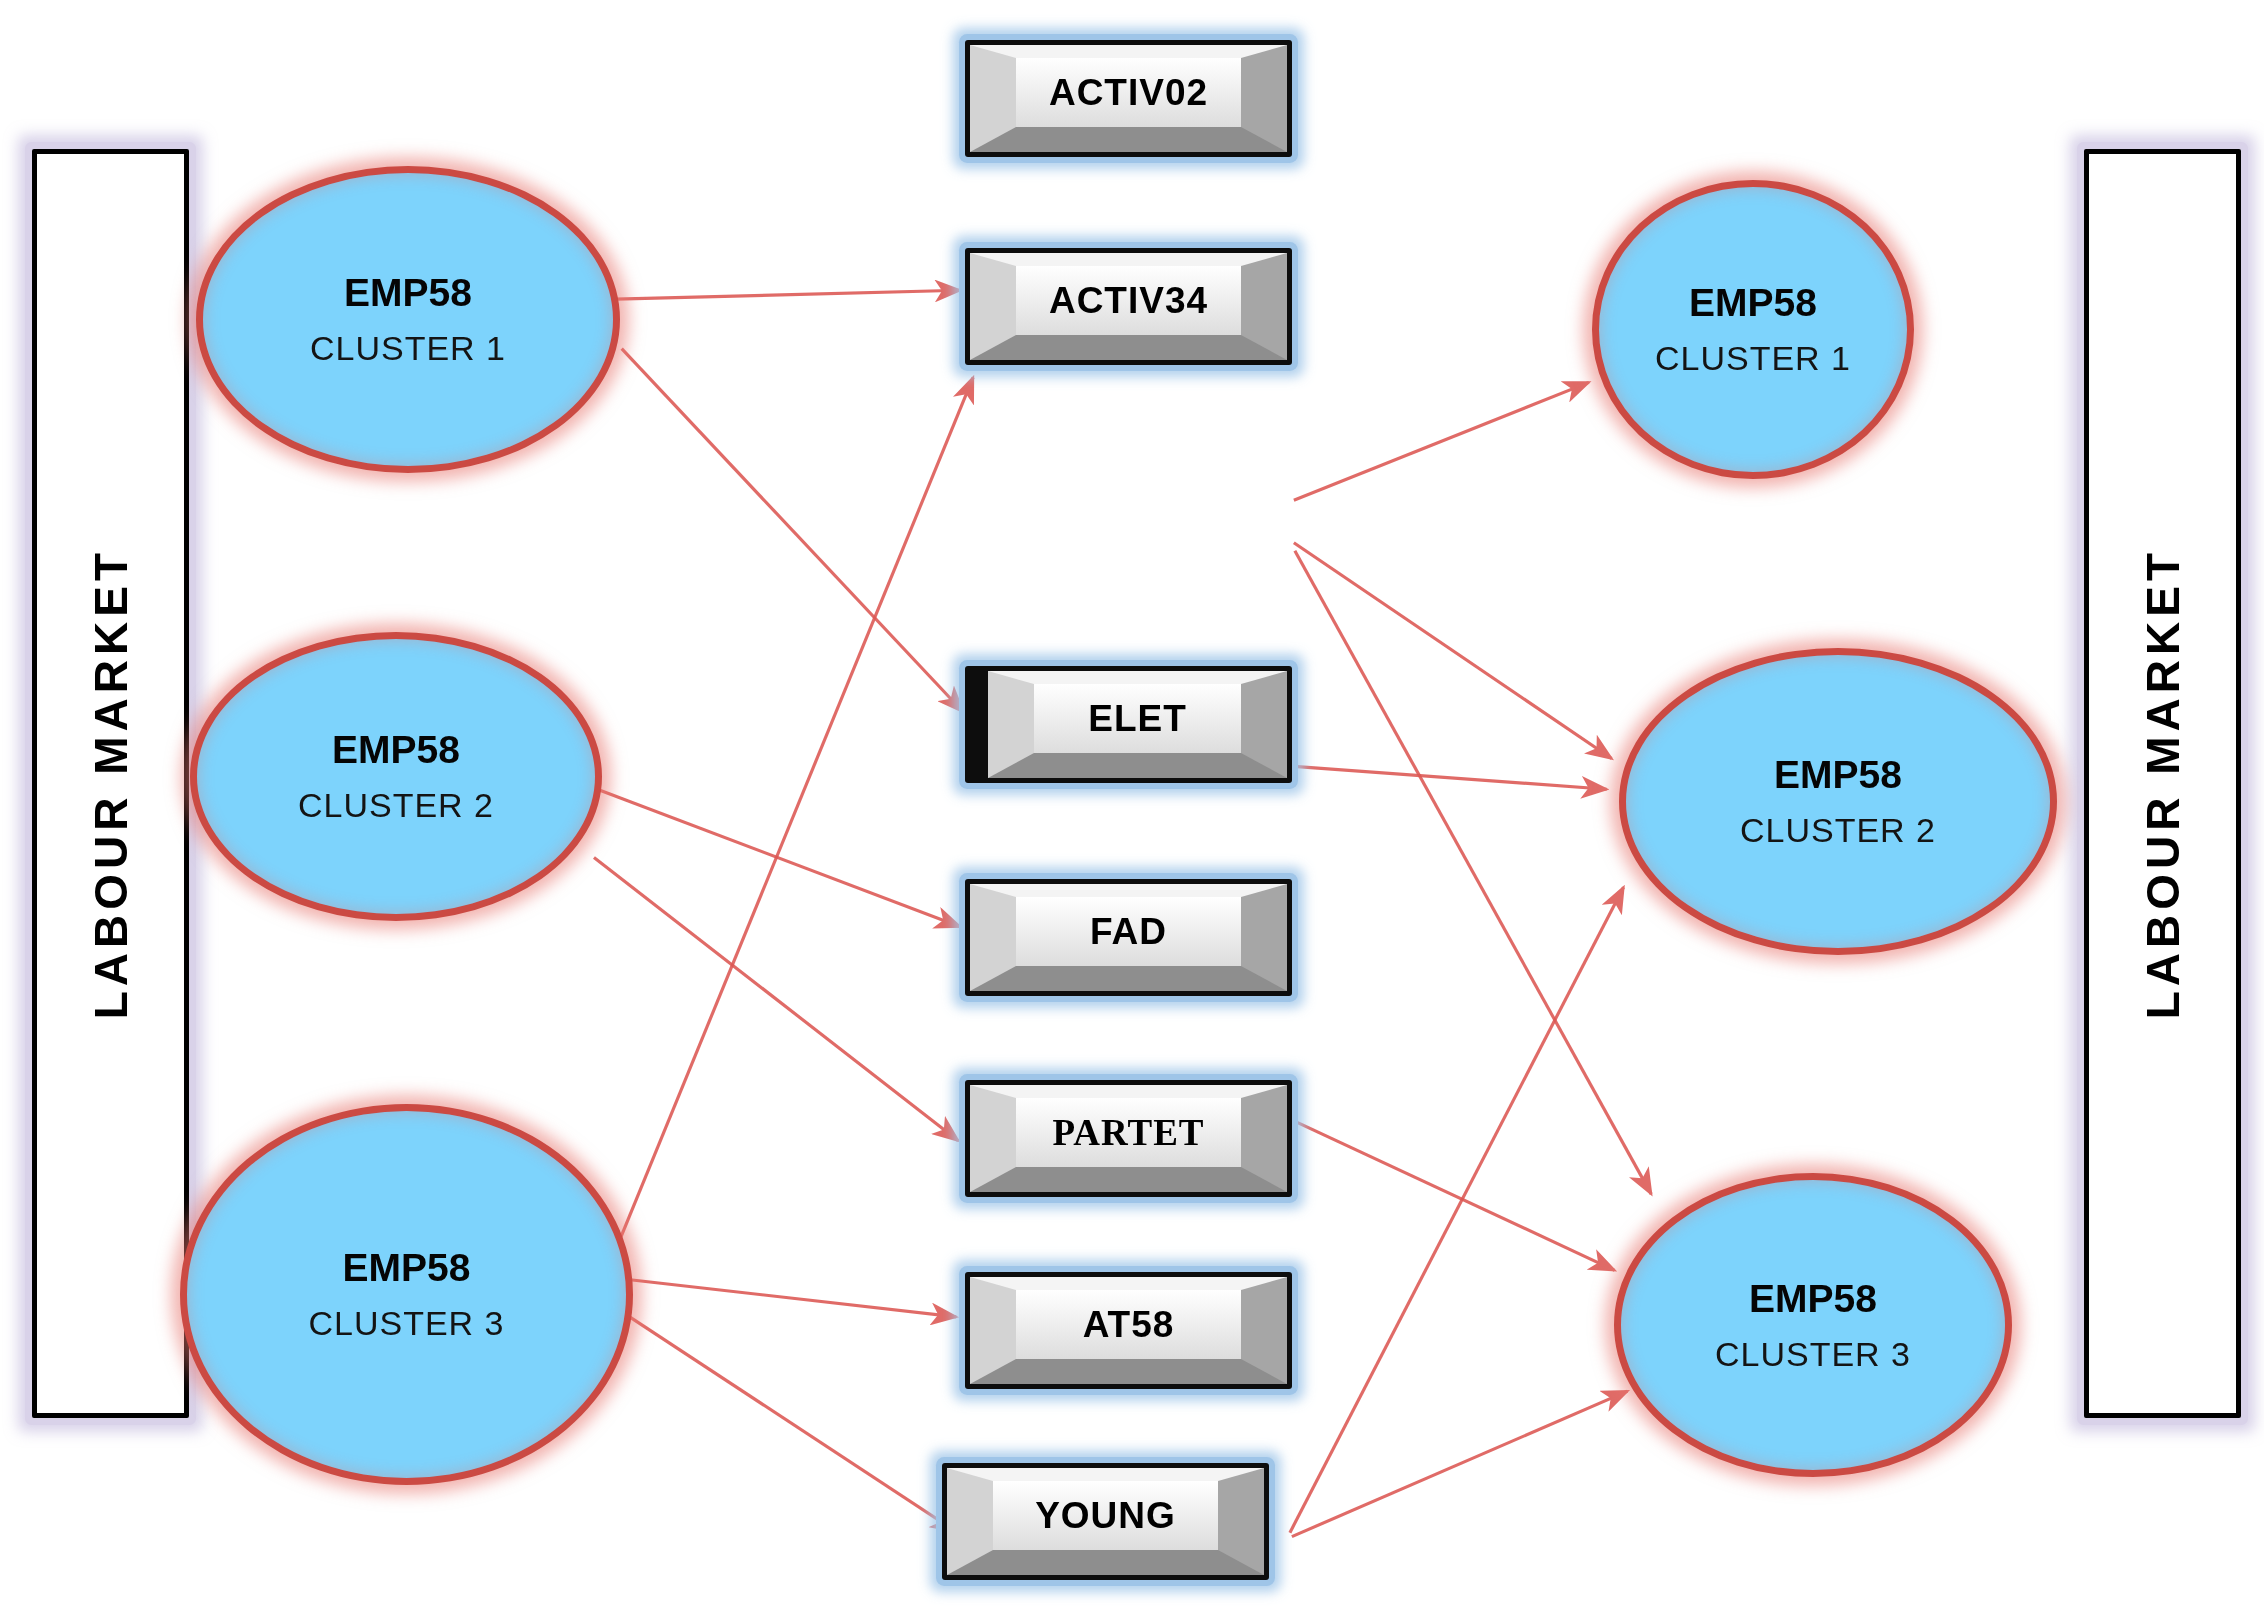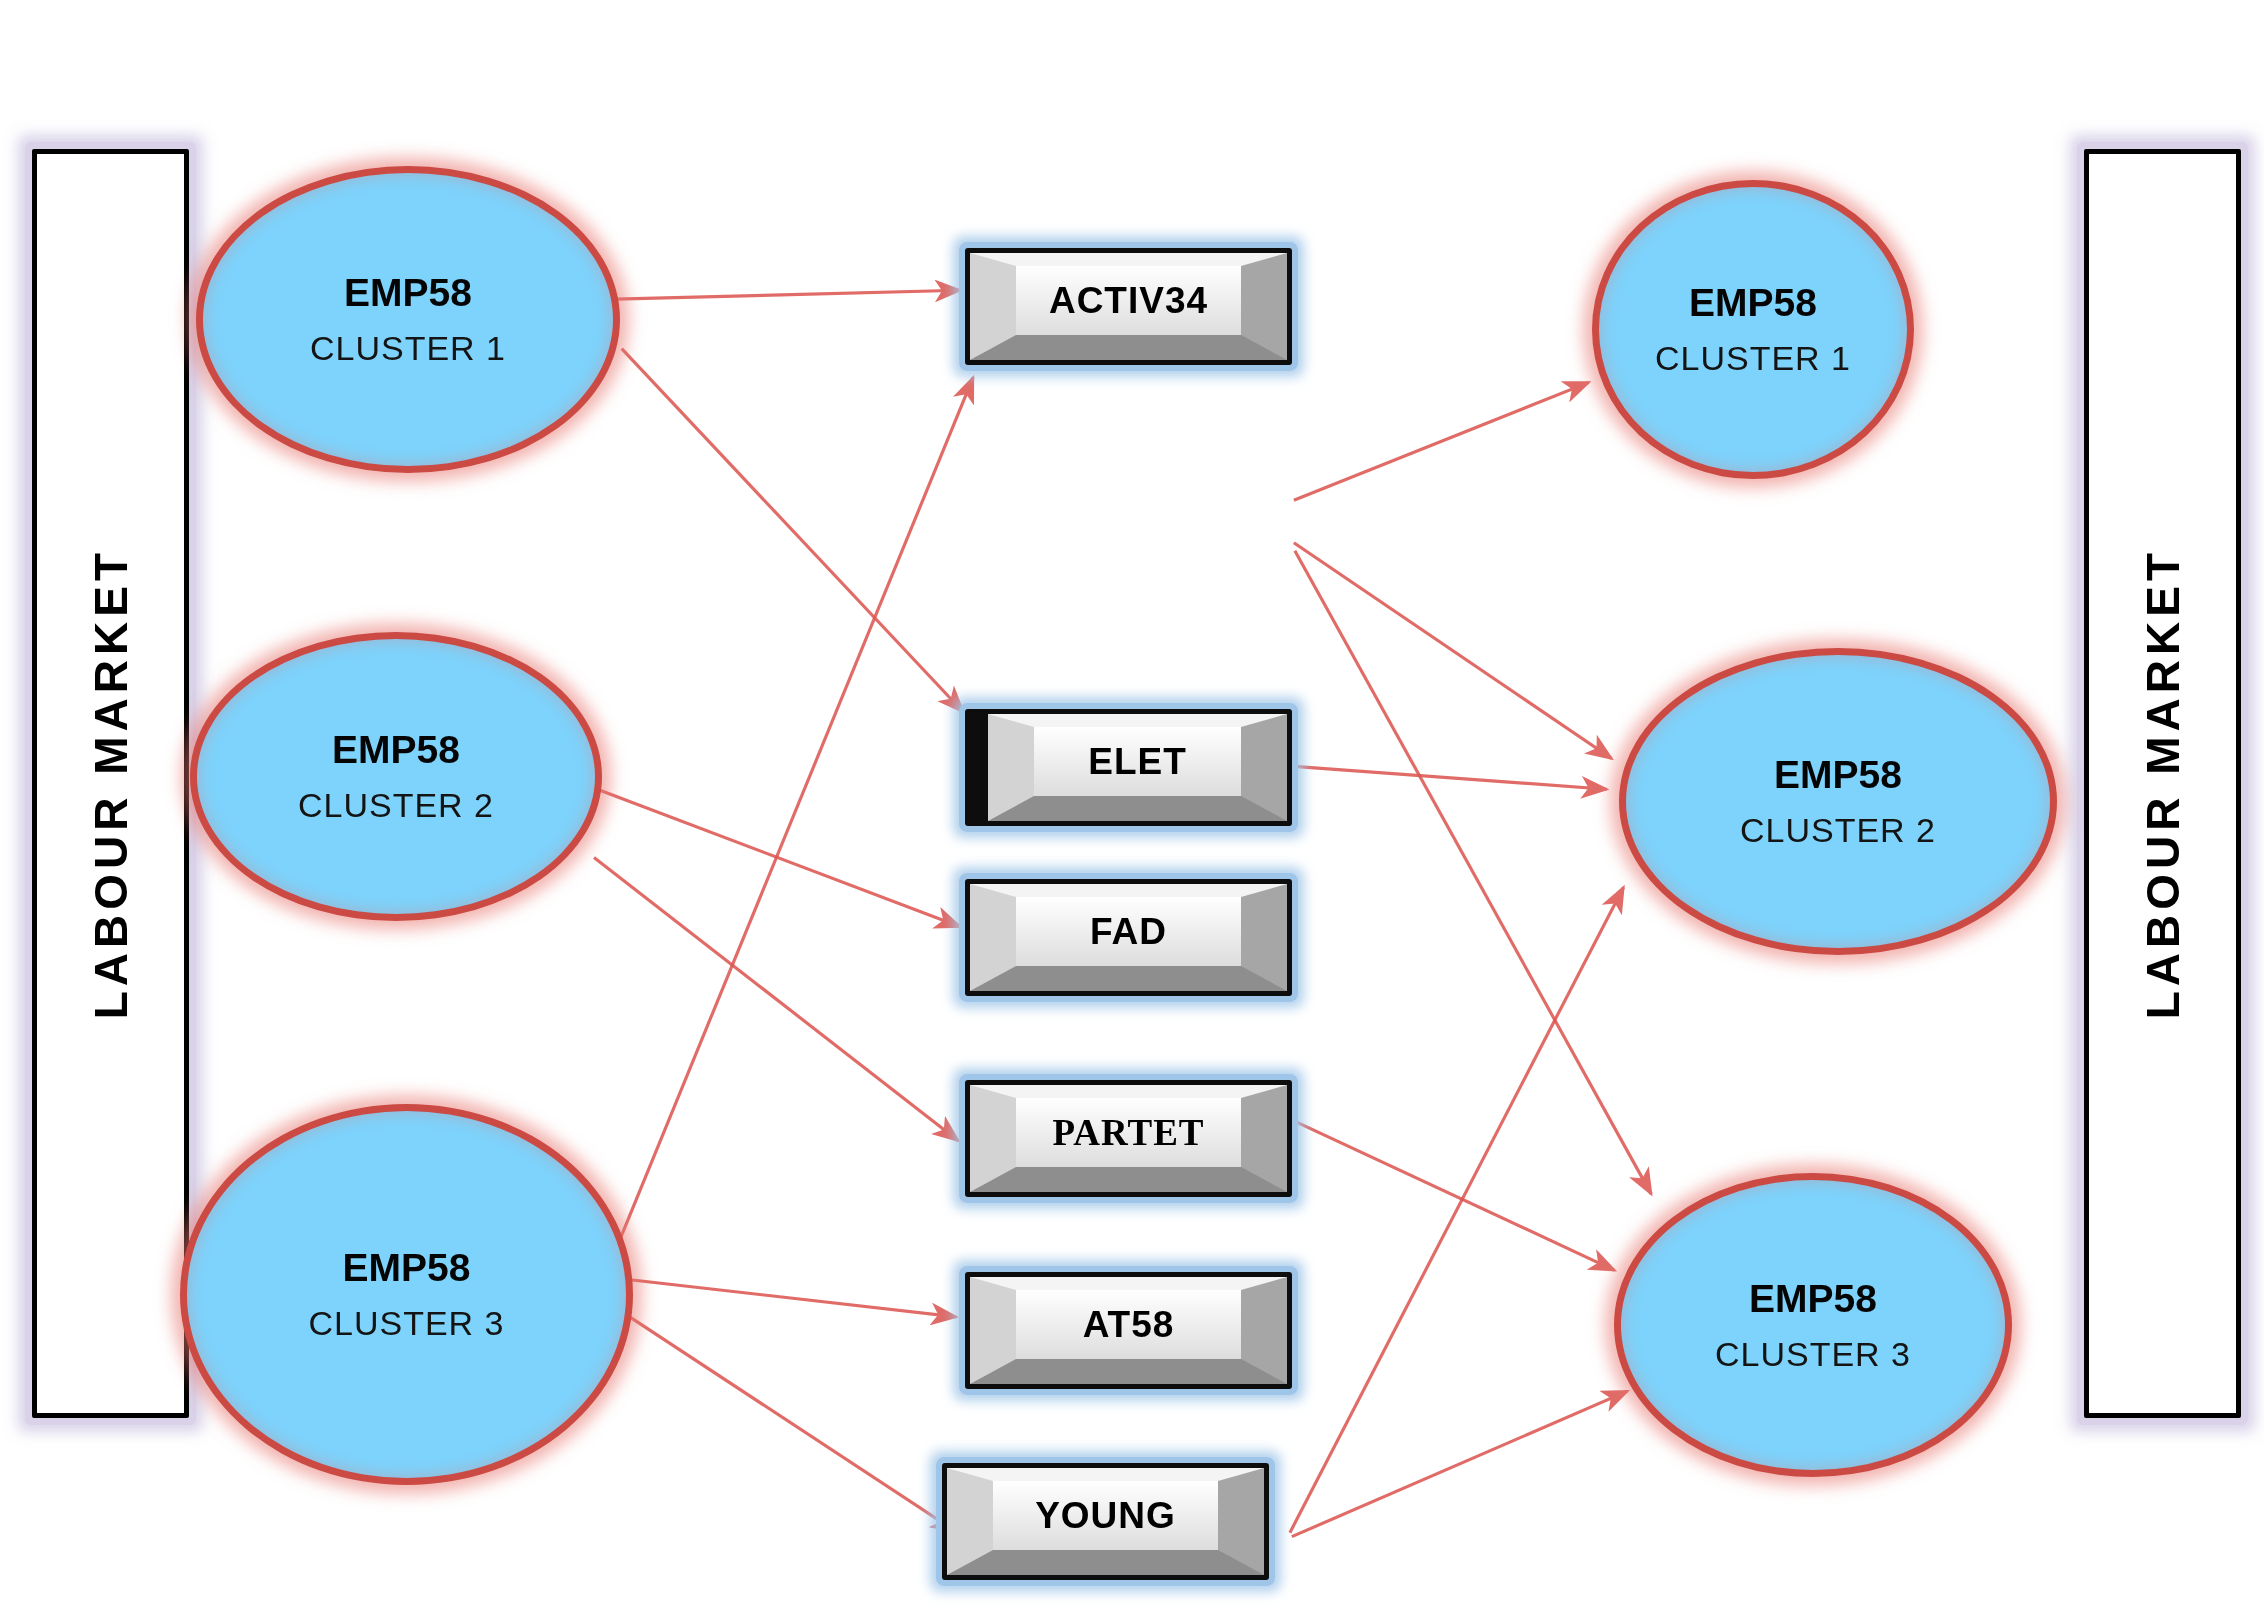--- a/index.html
+++ b/index.html
@@ -103,26 +103,31 @@
   </div>
   <div class="ellipse" style="left:1619px;top:648px;width:438px;height:307px;">
     <span class="e-line1">EMP58</span>
     <span class="e-line2">CLUSTER 2</span>
   </div>
   <div class="ellipse" style="left:1614px;top:1173px;width:398px;height:304px;">
     <span class="e-line1">EMP58</span>
     <span class="e-line2">CLUSTER 3</span>
   </div>
 
+  <div class="btn3d" style="left:965px;top:40px;">
+    <div class="btn-face">
+      <span class="btn-label">ACTIV02</span>
+    </div>
+  </div>
   <div class="btn3d" style="left:965px;top:248px;">
     <div class="btn-face">
       <span class="btn-label">ACTIV34</span>
     </div>
   </div>
-  <div class="btn3d" style="left:965px;top:709px;padding-left:23px;">
+  <div class="btn3d" style="left:965px;top:666px;padding-left:23px;">
     <div class="btn-face">
       <span class="btn-label">ELET</span>
     </div>
   </div>
   <div class="btn3d" style="left:965px;top:879px;">
     <div class="btn-face">
       <span class="btn-label">FAD</span>
     </div>
   </div>
   <div class="btn3d" style="left:965px;top:1080px;font-family:Liberation Serif, serif;">

